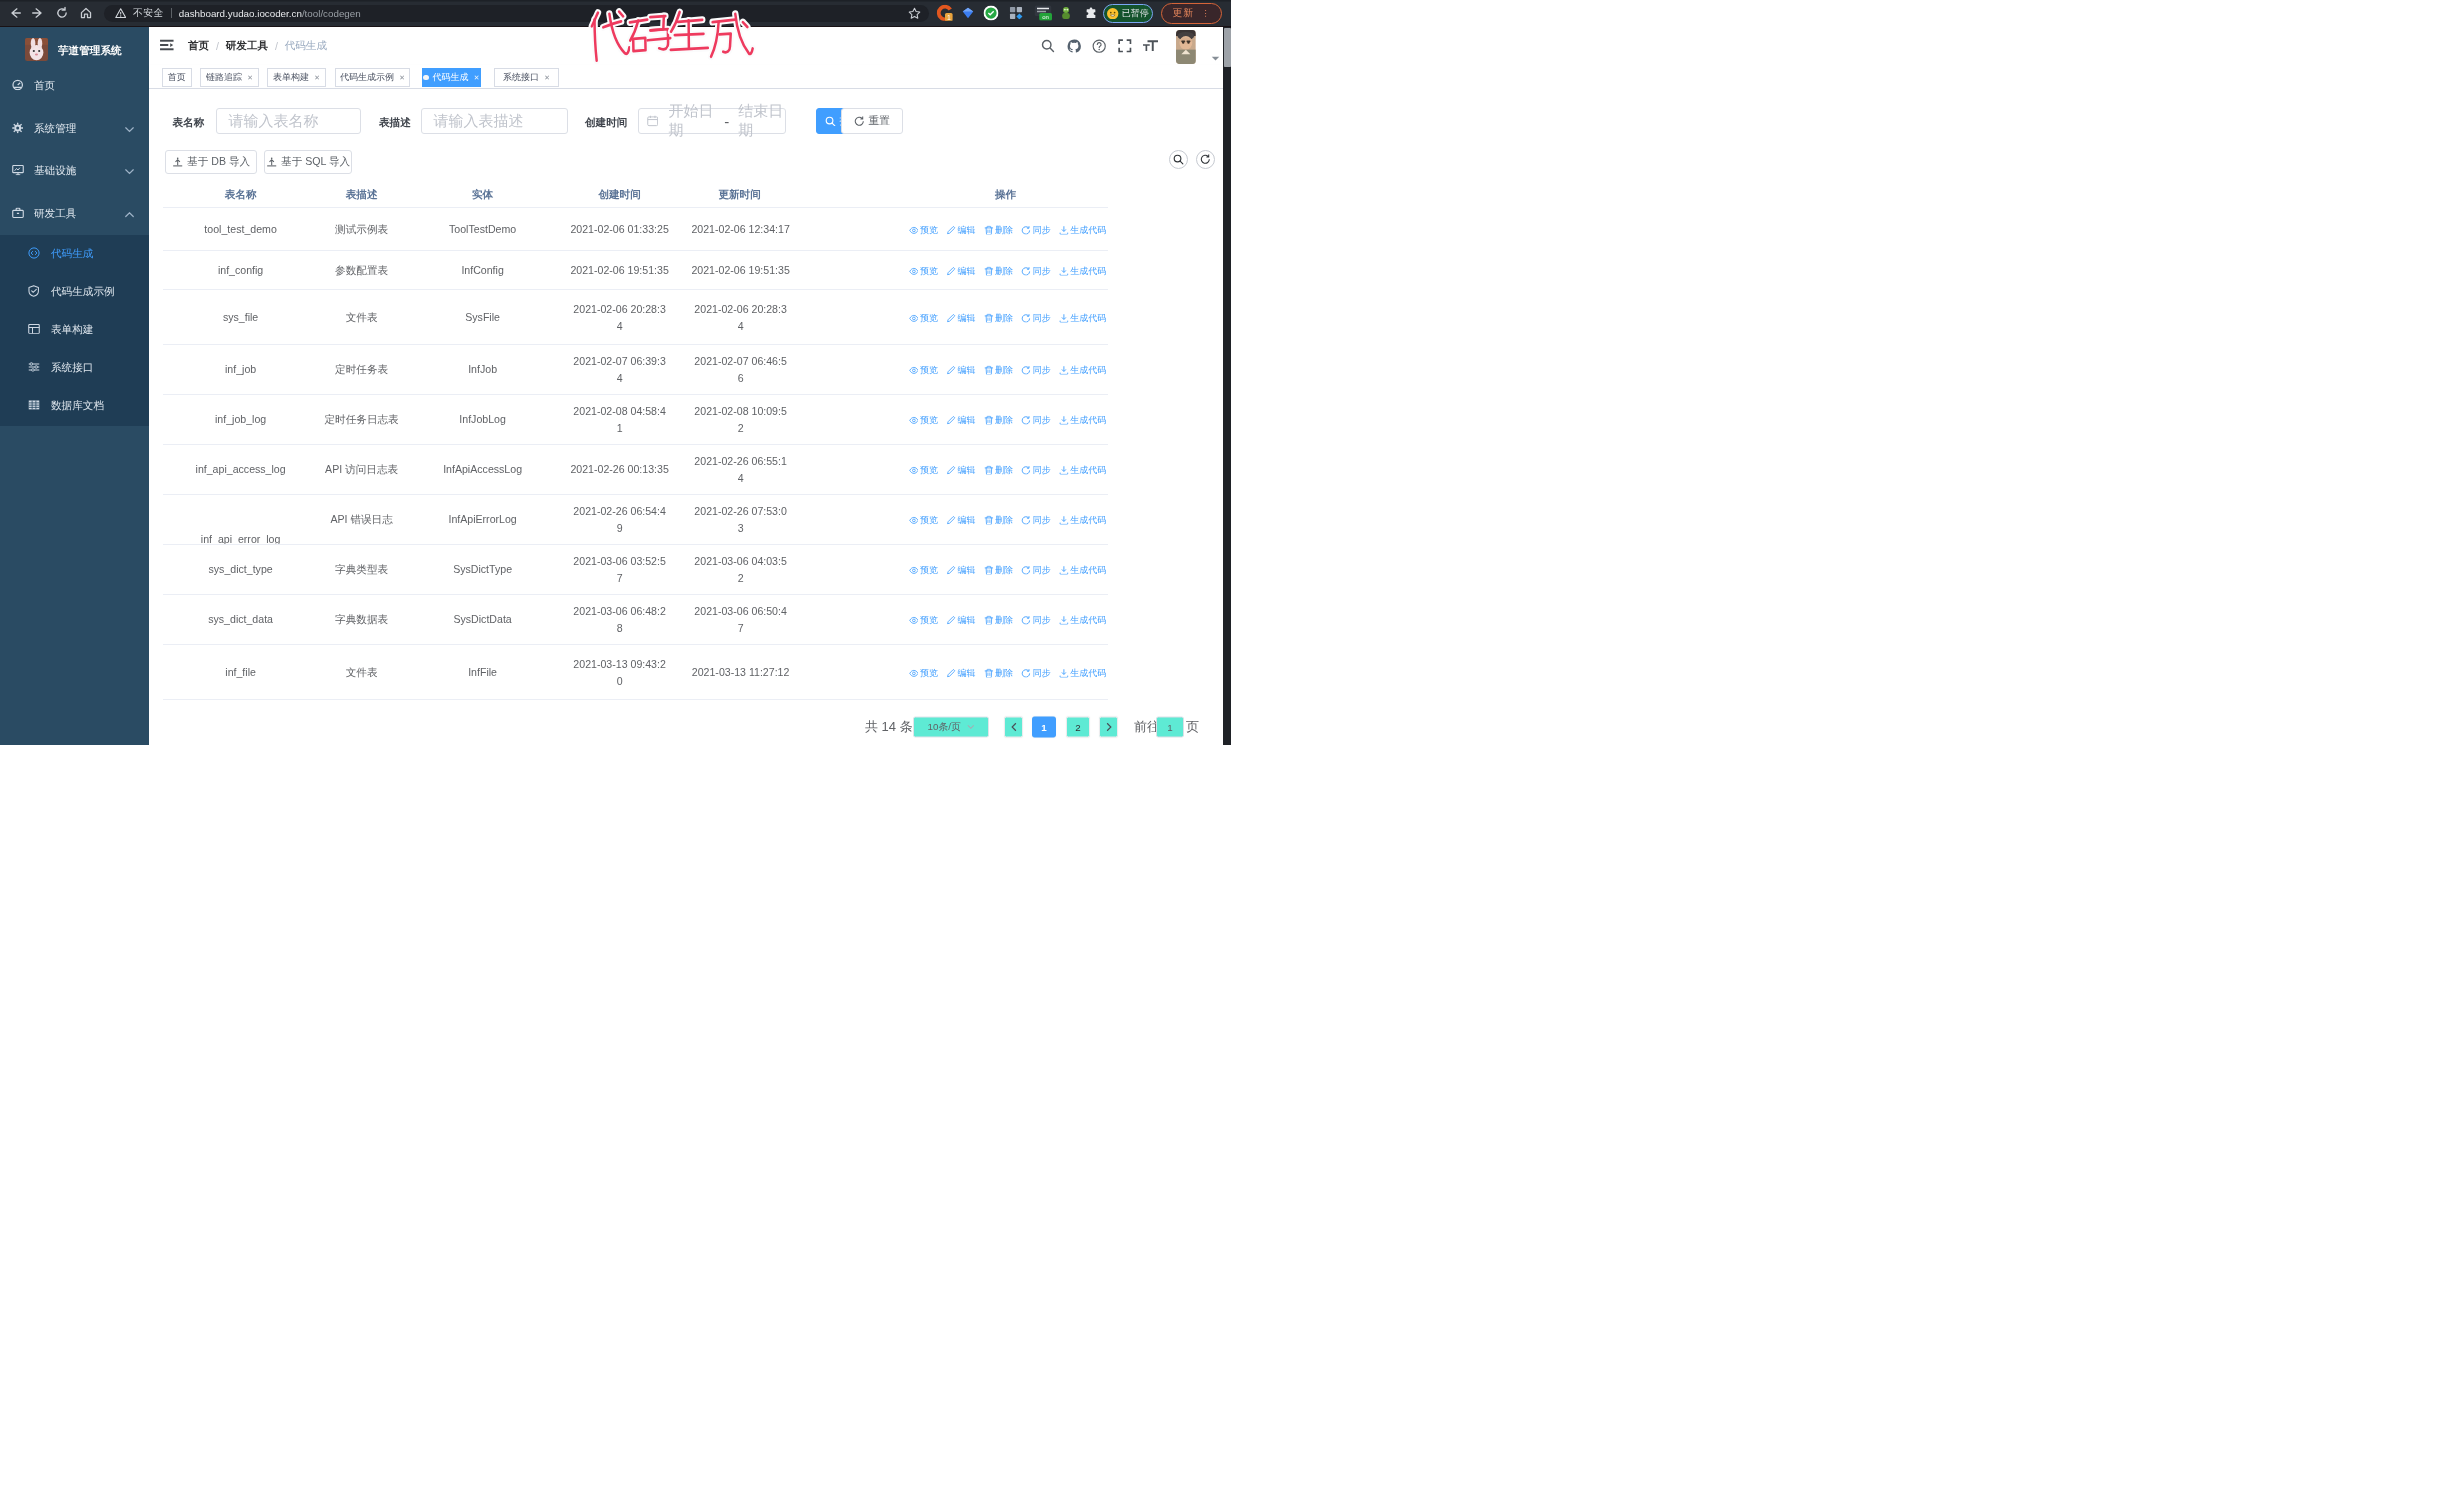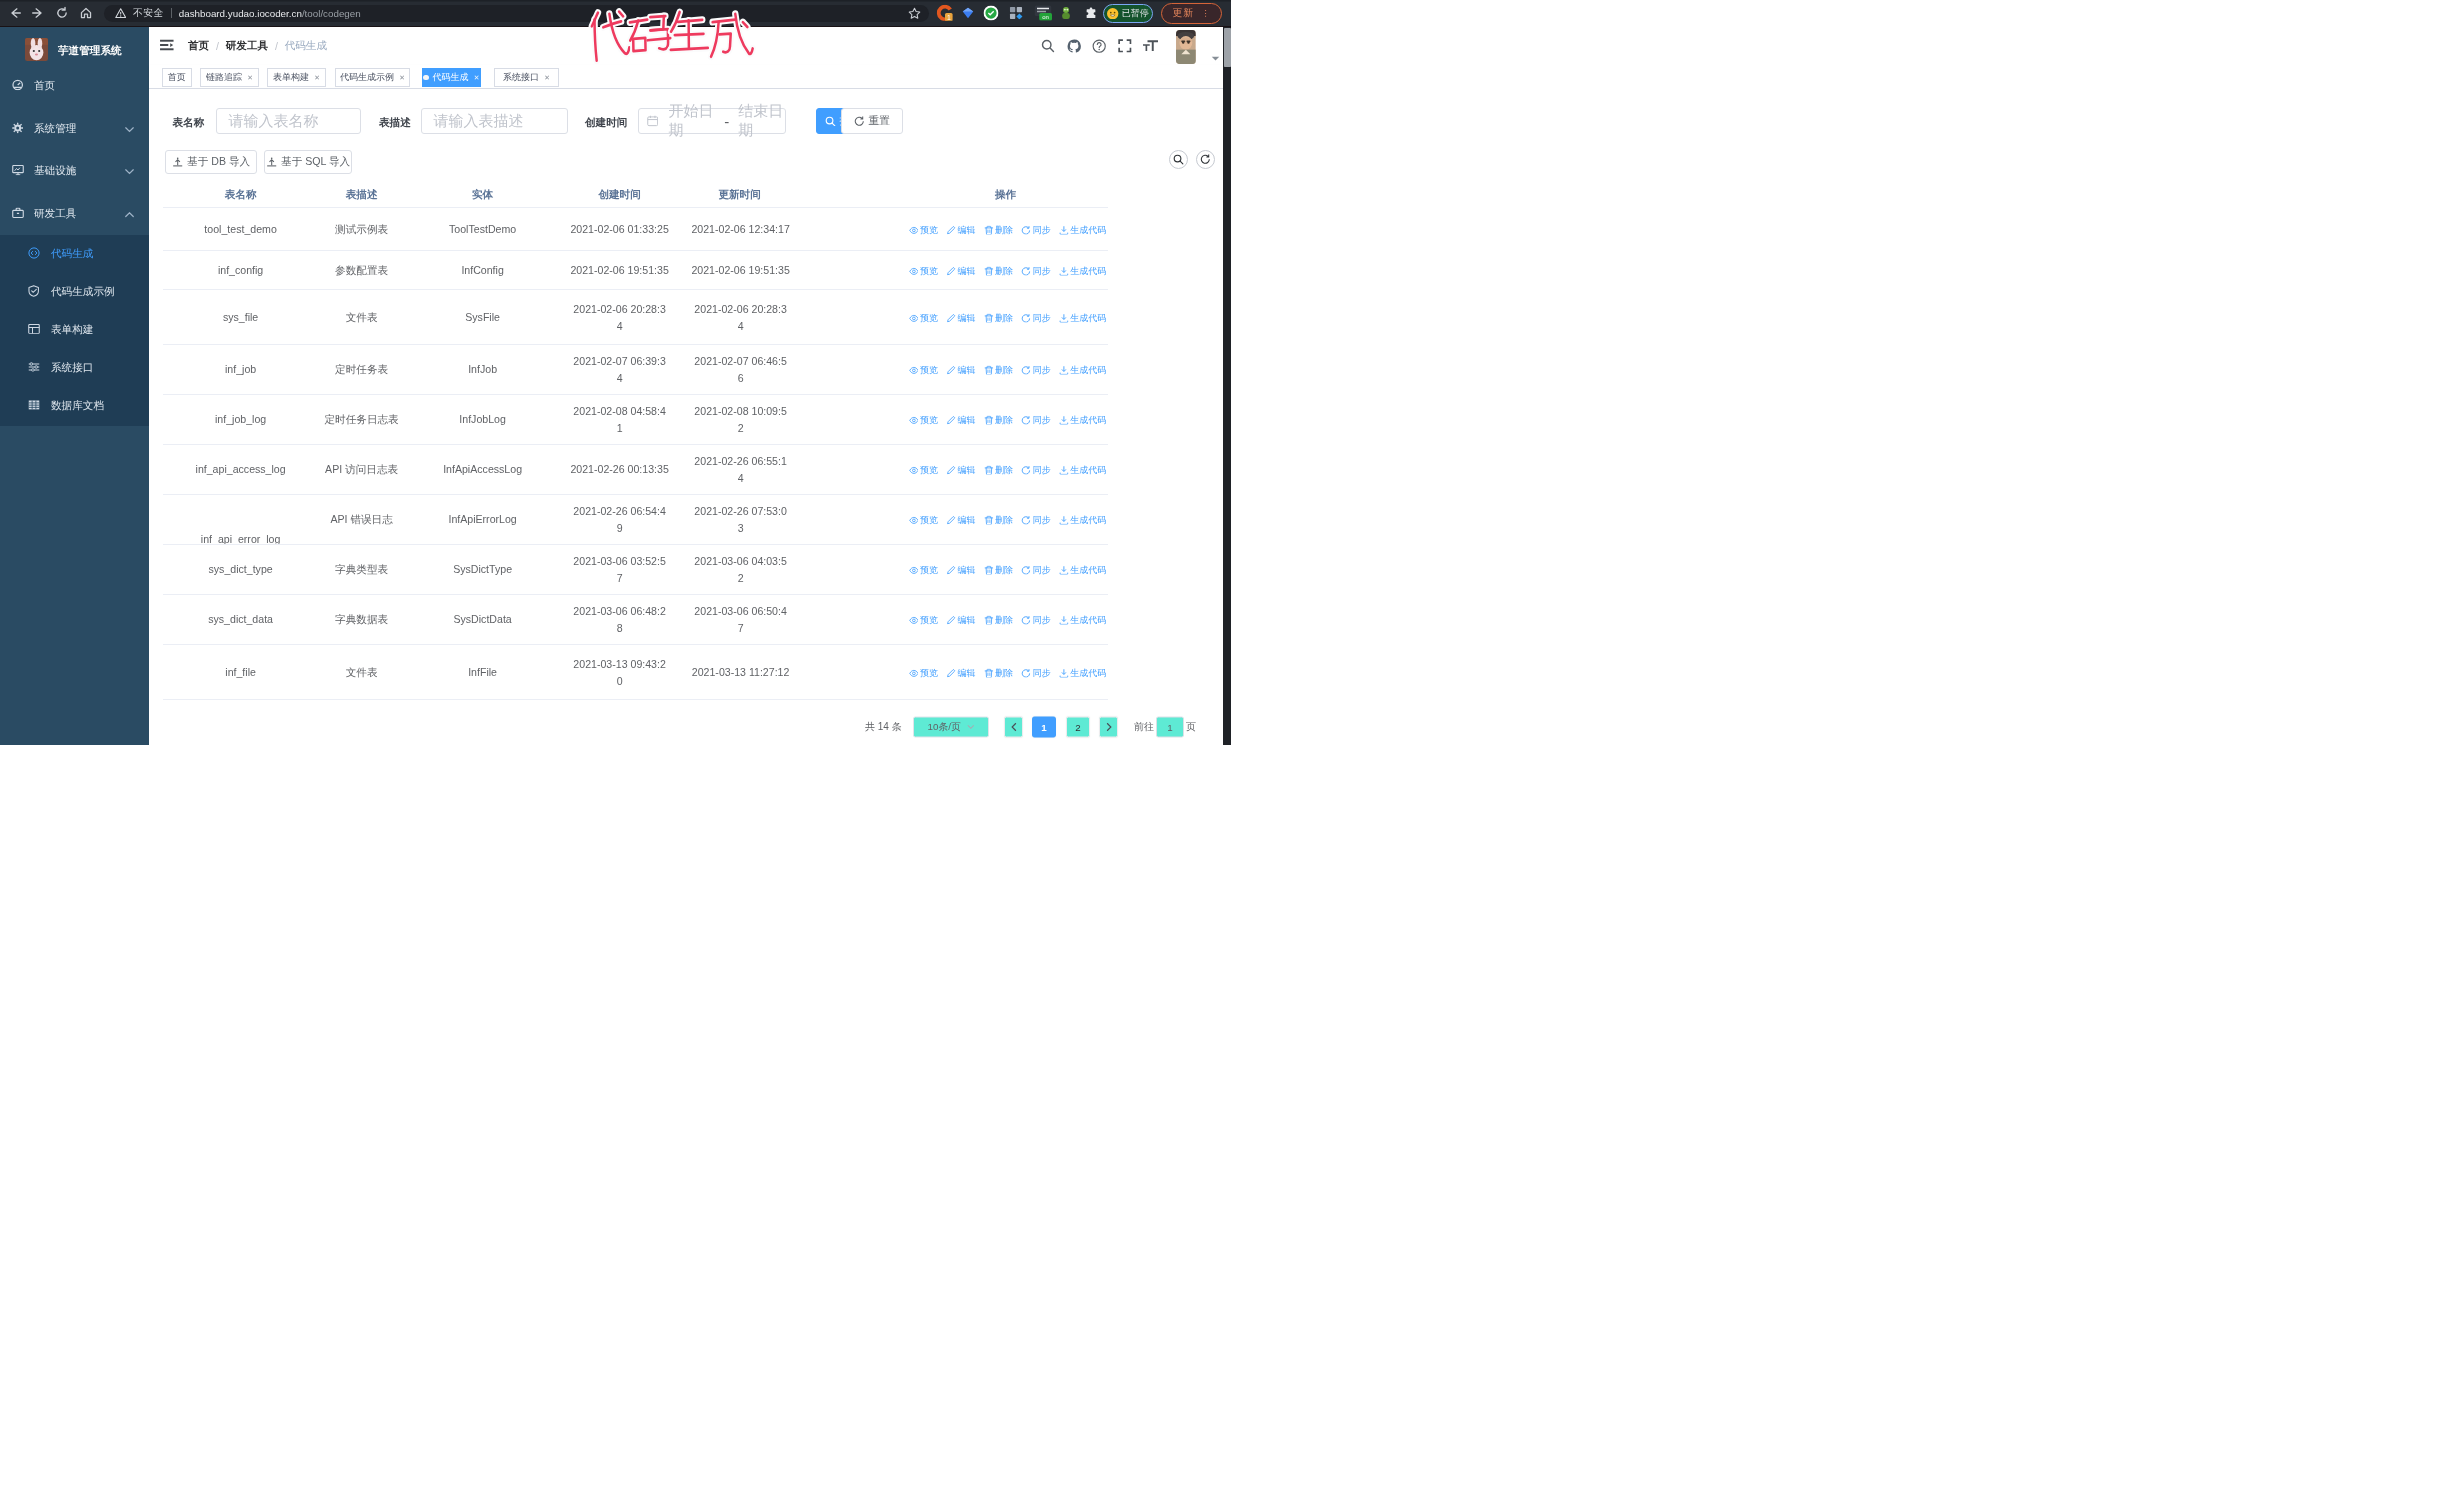--- a/index.html
+++ b/index.html
@@ -65,21 +65,21 @@
 .btn.plain{background:#fff;color:#5c6167;border:0.8px solid #dcdfe6;}
 .cirbtn{position:absolute;width:19px;height:19px;border-radius:50%;border:0.8px solid #c6cad1;background:#fff;
   display:flex;align-items:center;justify-content:center;}
 
 #tbl{position:absolute;left:13.6px;top:91px;width:945px;}
 .bline{position:absolute;left:0;width:945px;height:0.8px;background:#ebeef5;}
 .cell{position:absolute;transform:translate(-50%,-50%);font-size:10.6px;color:#606266;white-space:nowrap;text-align:center;line-height:17.4px;}
 .hcell{position:absolute;transform:translate(-50%,-50%);font-size:10.6px;font-weight:700;color:#5a7396;white-space:nowrap;}
 .acts{position:absolute;left:746px;display:flex;gap:8.3px;align-items:center;transform:translateY(-50%);}
 .alink{display:flex;align-items:center;gap:1.5px;color:#409eff;font-size:9px;white-space:nowrap;}
-.pgtxt{position:absolute;transform:translate(0,-50%);font-size:10px;color:#606266;white-space:nowrap;text-align:right;}
+.pgtxt{position:absolute;transform:translate(0,-50%);font-size:13px;color:#606266;white-space:nowrap;text-align:right;}
 .pgbox{position:absolute;transform:translate(0,-50%);height:21px;border-radius:2.3px;background:#5eead4;
   display:flex;align-items:center;justify-content:center;font-size:9.8px;color:#606266;}
 .pgsel{border:0.8px solid #e0e3ea;color:#606266;}
 .pgbtn{border:0.8px solid #ececee;box-shadow:0 0 1.5px rgba(0,0,0,.06);color:#303133;}
 .pgbtn.on{background:#409eff;border-color:#409eff;color:#fff;font-weight:700;}
 .pginp{border:0.8px solid #dcdfe6;}
 </style></head><body>
 
 <div id="chrome">
 <div class="cico" style="left:15px">

